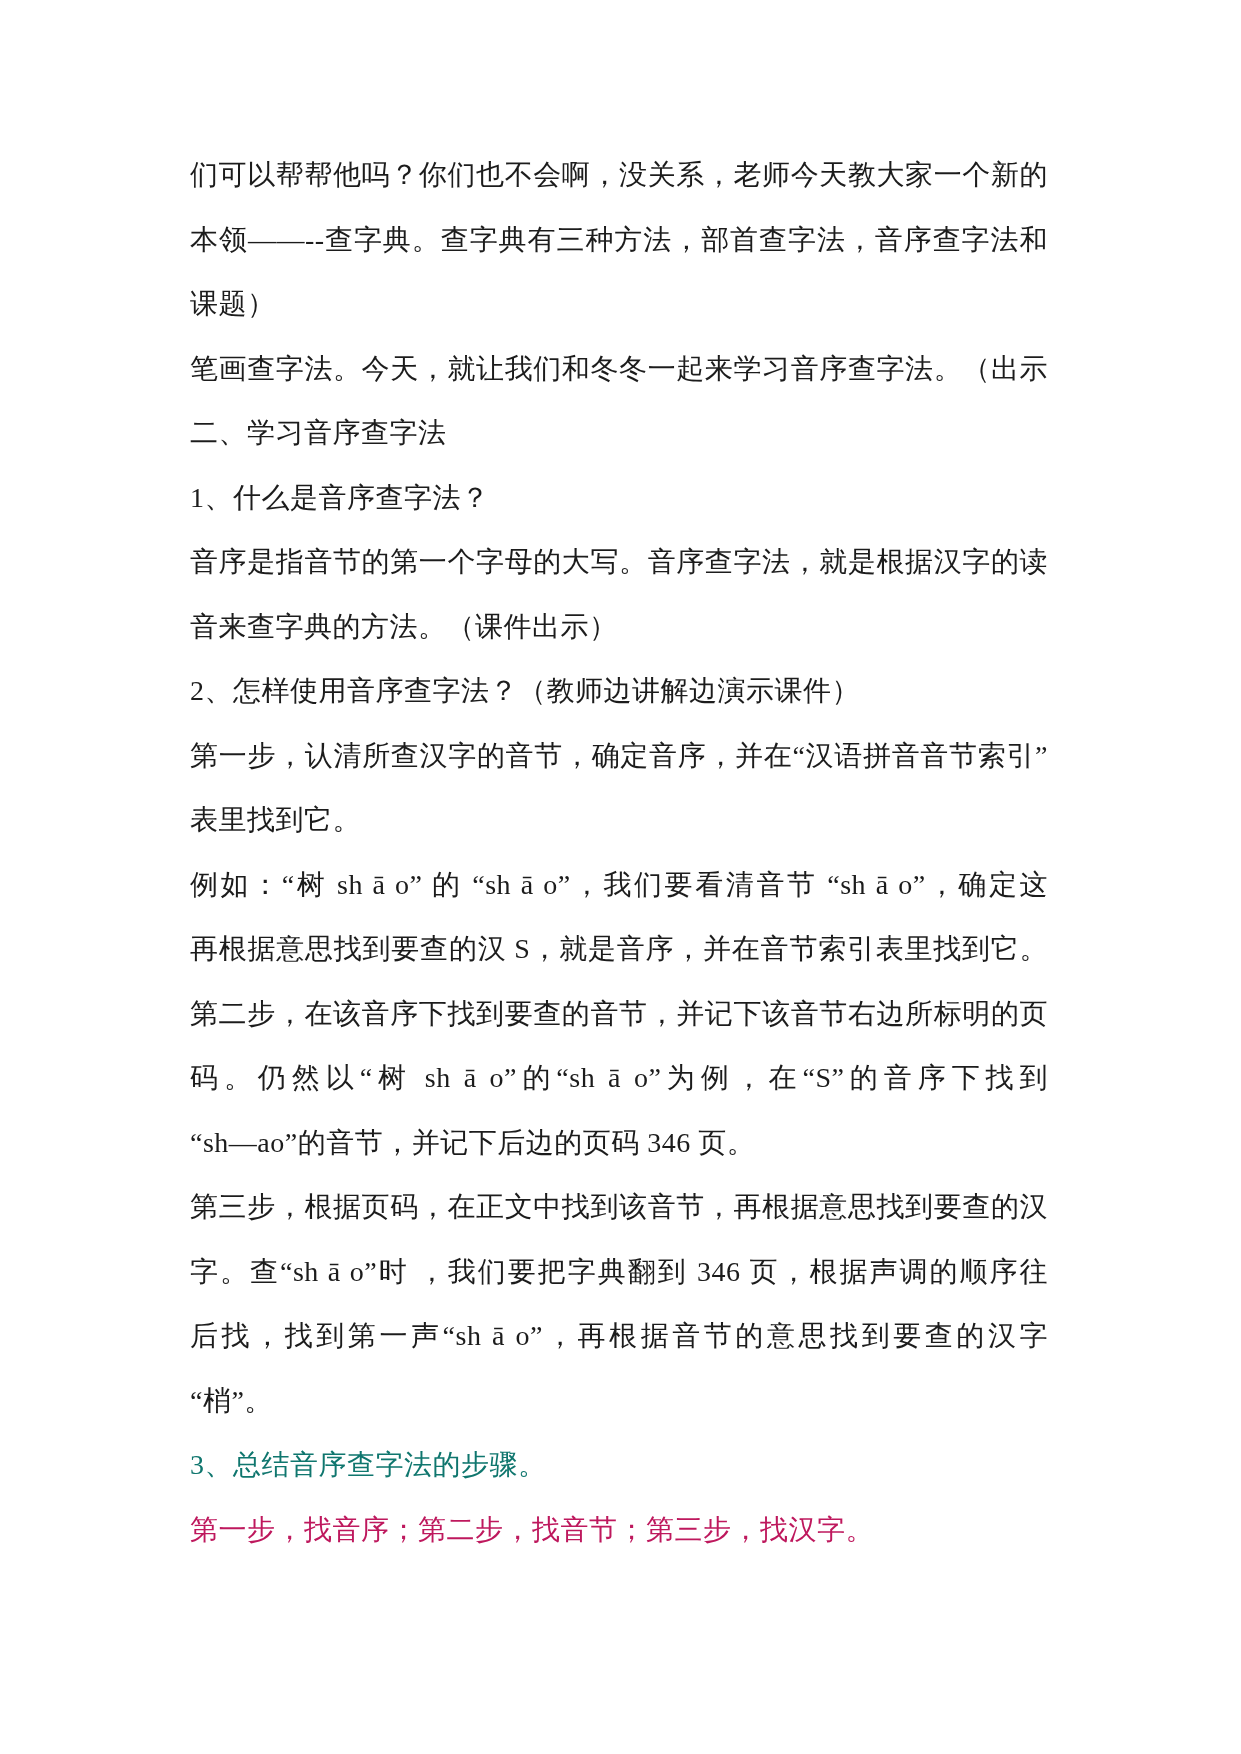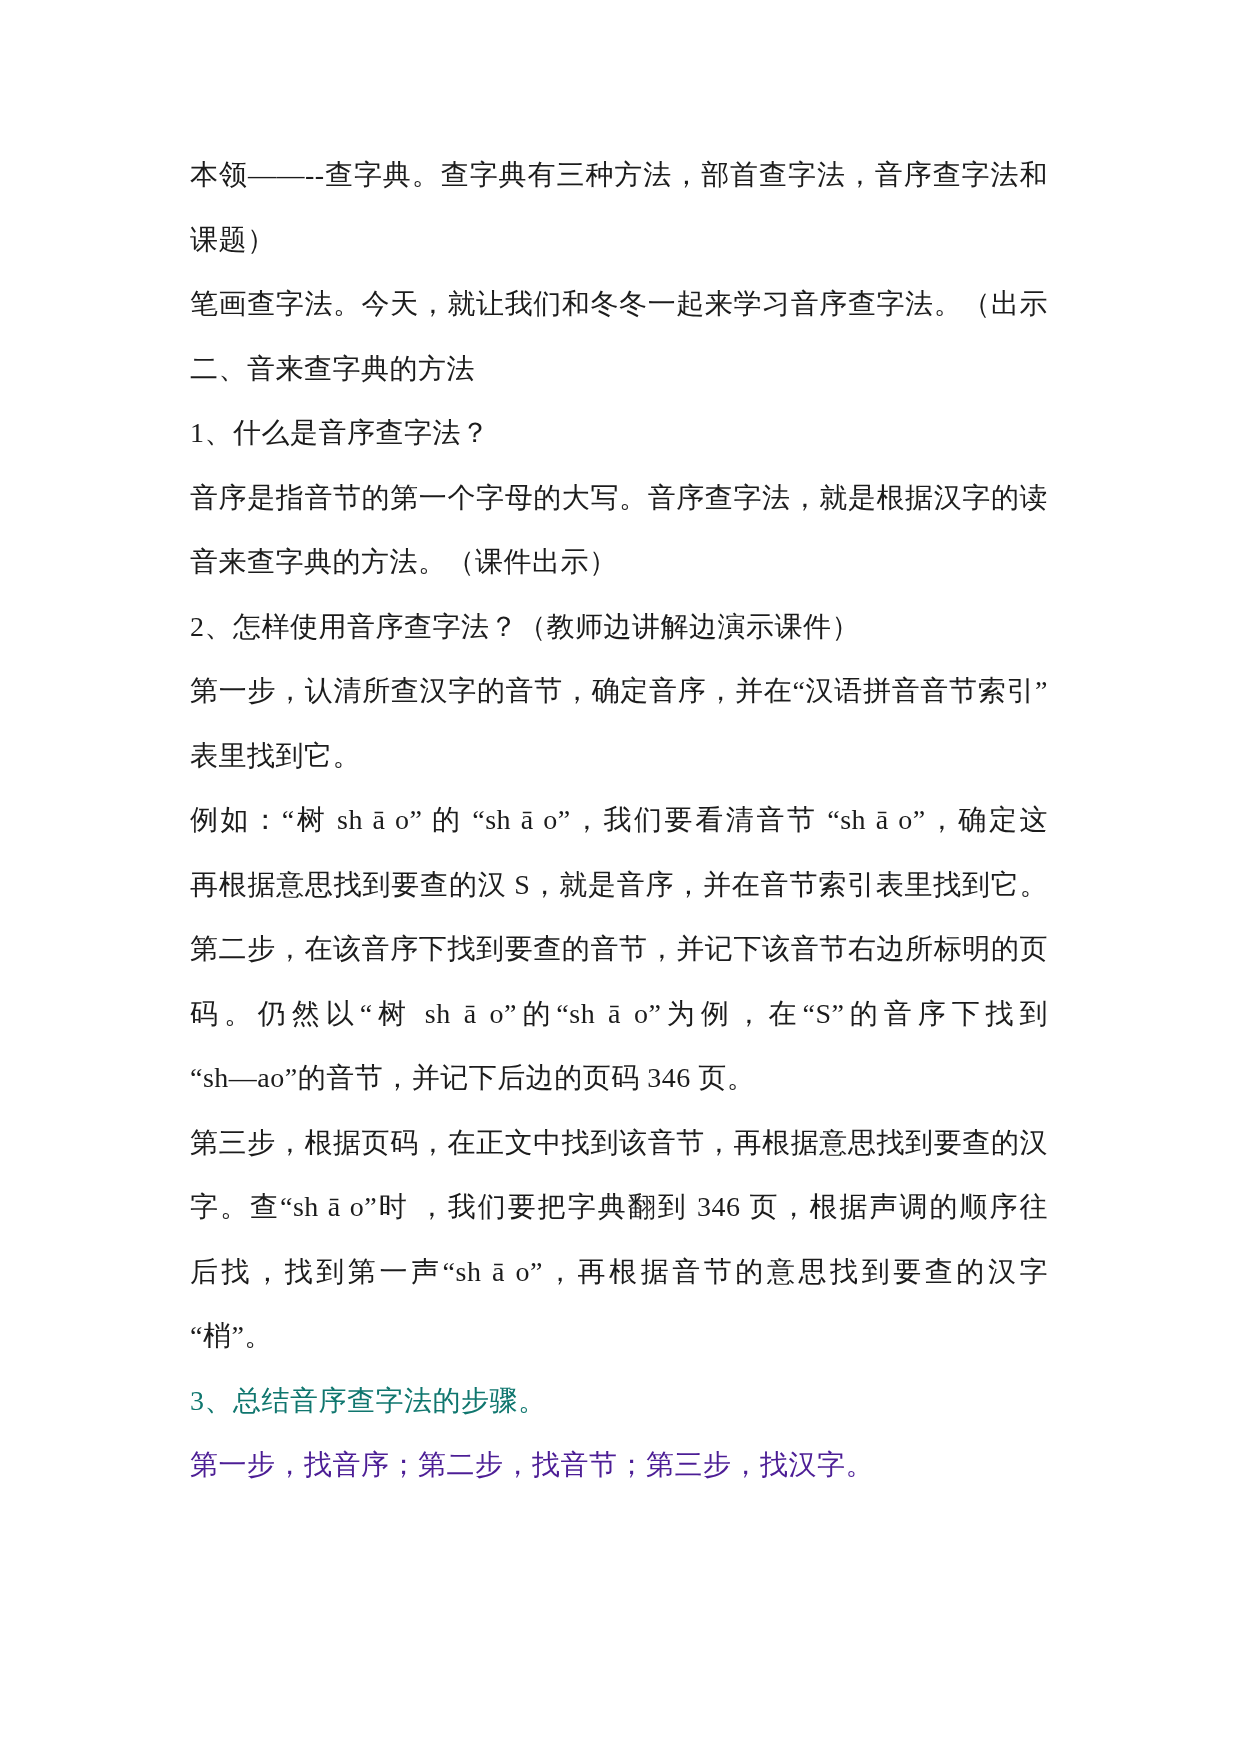--- a/index.html
+++ b/index.html
@@ -42,35 +42,36 @@
     display: inline-block;
     width: 100%;
     height: 0;
   }
 </style>
 </head>
 <body>
 
 <div class="page" style="background: rgb(255, 255, 255);">
   <div class="textblock" id="textblock">
+      <p class="line justified" style="color: rgb(28, 28, 28);">们可以帮帮他吗？你们也不会啊，没关系，老师今天教大家一个新的</p>
       <p class="line justified" style="color: rgb(28, 28, 28);">本领——--查字典。查字典有三种方法，部首查字法，音序查字法和数</p>
       <p class="line" style="color: rgb(28, 28, 28);">课题）</p>
       <p class="line justified" style="color: rgb(28, 28, 28);">笔画查字法。今天，就让我们和冬冬一起来学习音序查字法。（出示</p>
-      <p class="line" style="color: rgb(28, 28, 28);">二、音来查字典的方法</p>
+      <p class="line" style="color: rgb(28, 28, 28);">二、学习音序查字法</p>
       <p class="line" style="color: rgb(28, 28, 28);">1、什么是音序查字法？</p>
       <p class="line justified" style="color: rgb(28, 28, 28);">音序是指音节的第一个字母的大写。音序查字法，就是根据汉字的读</p>
       <p class="line" style="color: rgb(28, 28, 28);">音来查字典的方法。（课件出示）</p>
       <p class="line" style="color: rgb(28, 28, 28);">2、怎样使用音序查字法？（教师边讲解边演示课件）</p>
       <p class="line justified" style="color: rgb(28, 28, 28);">第一步，认清所查汉字的音节，确定音序，并在“汉语拼音音节索引”</p>
       <p class="line" style="color: rgb(28, 28, 28);">表里找到它。</p>
       <p class="line justified" style="color: rgb(28, 28, 28);">例如：“树 sh ā o” 的 “sh ā o”，我们要看清音节 “sh ā o”，确定这</p>
       <p class="line justified" style="color: rgb(28, 28, 28);">再根据意思找到要查的汉 S，就是音序，并在音节索引表里找到它。</p>
       <p class="line justified" style="color: rgb(28, 28, 28);">第二步，在该音序下找到要查的音节，并记下该音节右边所标明的页</p>
       <p class="line justified" style="color: rgb(28, 28, 28);">码。仍然以“树 sh ā o”的“sh ā o”为例，在“S”的音序下找到</p>
       <p class="line" style="color: rgb(28, 28, 28);">“sh—ao”的音节，并记下后边的页码 346 页。</p>
       <p class="line justified" style="color: rgb(28, 28, 28);">第三步，根据页码，在正文中找到该音节，再根据意思找到要查的汉</p>
       <p class="line justified" style="color: rgb(28, 28, 28);">字。查“sh ā o”时 ，我们要把字典翻到 346 页，根据声调的顺序往</p>
       <p class="line justified" style="color: rgb(28, 28, 28);">后找，找到第一声“sh ā o”，再根据音节的意思找到要查的汉字</p>
       <p class="line" style="color: rgb(28, 28, 28);">“梢”。</p>
       <p class="line" style="color: #0f766e;">3、总结音序查字法的步骤。</p>
-      <p class="line" style="color: #4c1d95;">第一步，找音序；第二步，找音节；第三步，找汉字。</p>
+      <p class="line" style="color: #be185d;">第一步，找音序；第二步，找音节；第三步，找汉字。</p>
     </div>
 </div>
 
 </body></html>

